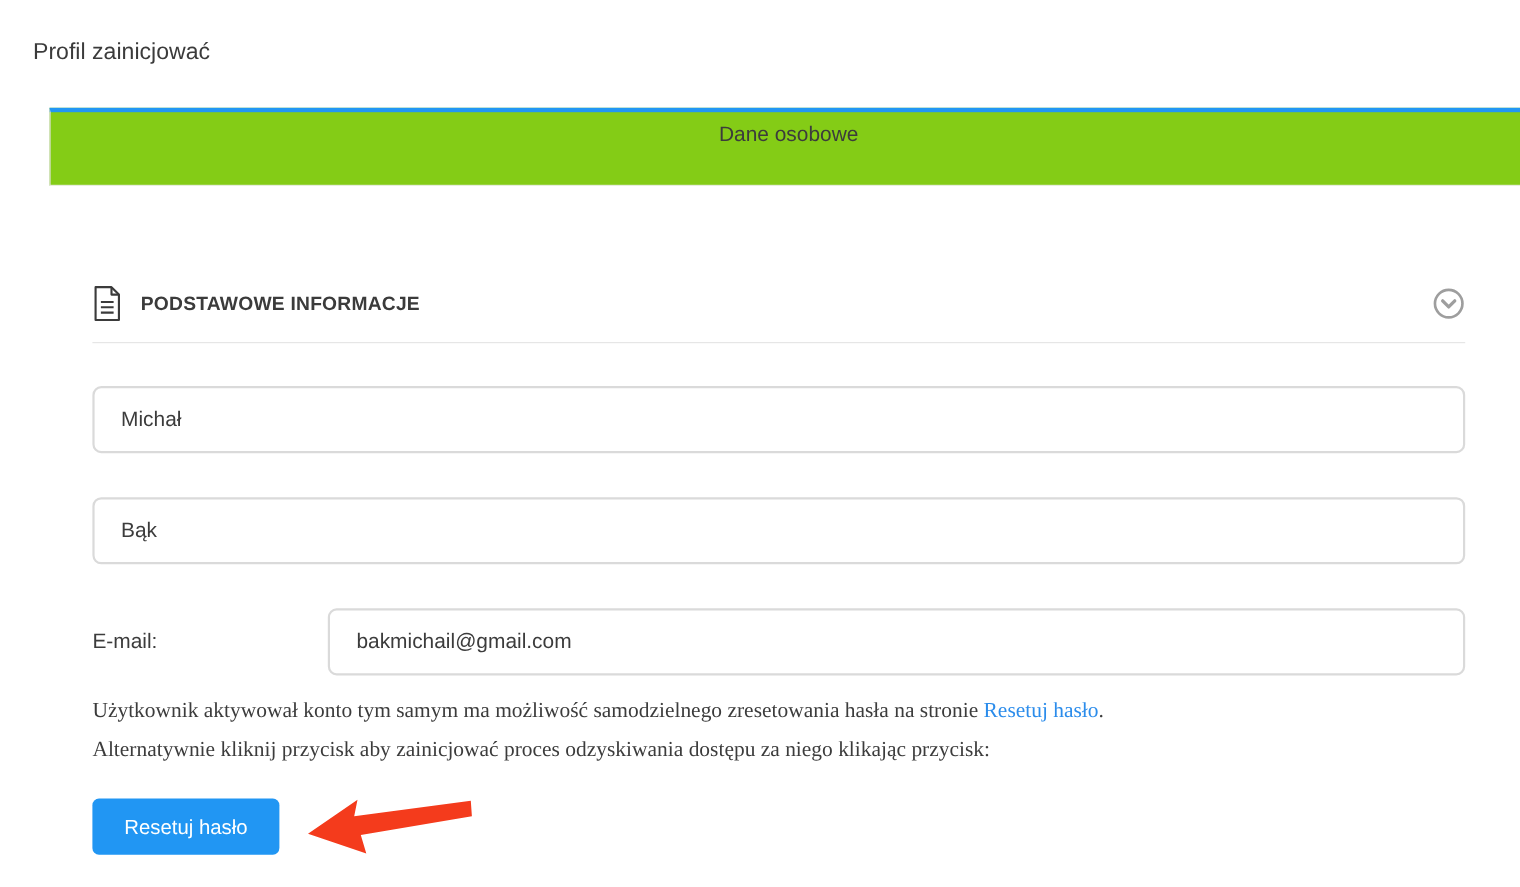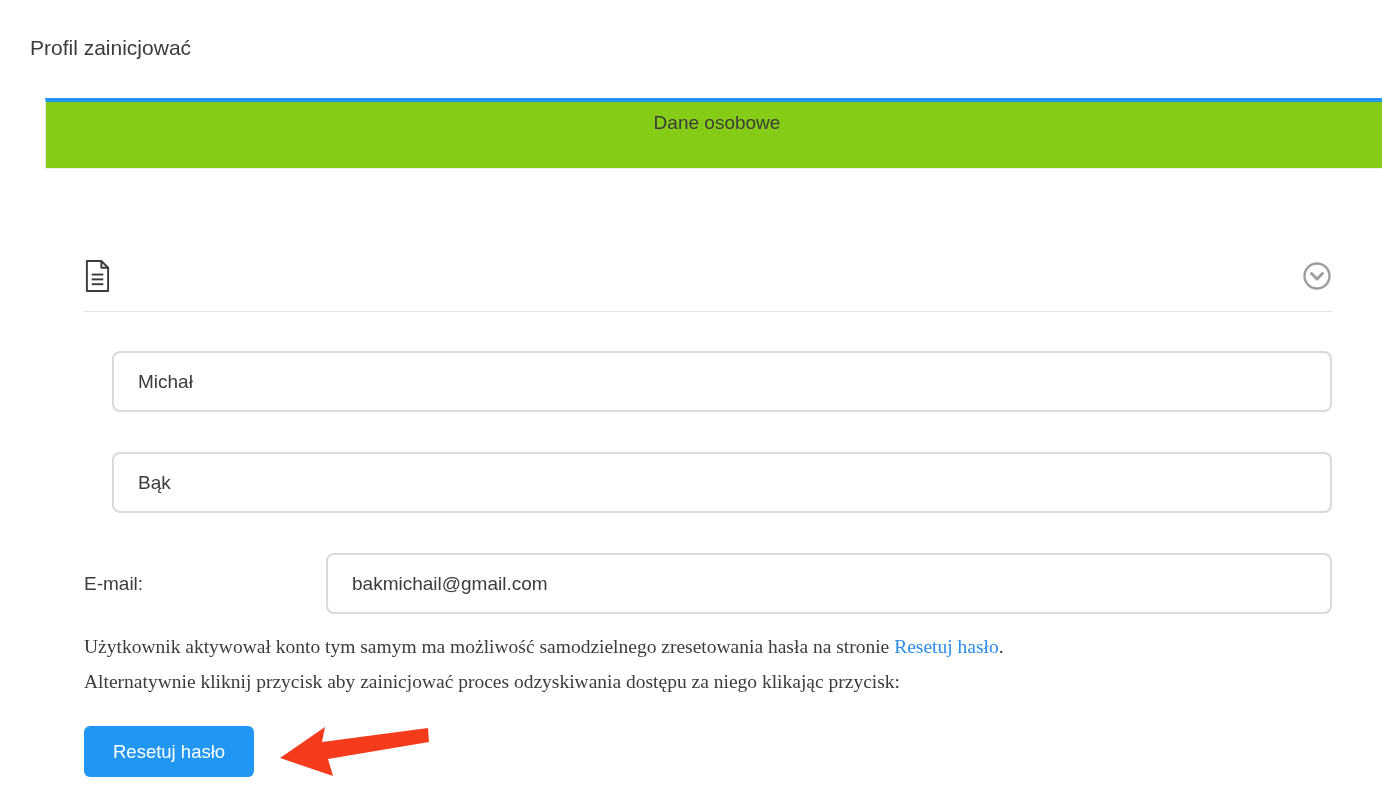--- a/index.html
+++ b/index.html
@@ -71,21 +71,20 @@
   }
   .field-input {
     flex: 1; height: 61px;
     border: 2px solid #dadada;
     border-radius: 8px;
     padding: 0 24px;
     font-size: 19px; color: #3c3c3c;
     font-family: inherit;
     background: #fff;
     outline: none;
-    margin-left: 28px;
   }
 
   .info-text {
     position: absolute; left: 84px; top: 629px;
     width: 1275px;
     font-size: 19.5px; line-height: 35px; color: #3c3c3c; font-family: Liberation Serif, serif;
   }
   .reset-link { color: #2b8ceb; text-decoration: none; cursor: pointer; }
 
   .reset-button {
@@ -115,20 +114,21 @@
 <div class="section-header">
   <span class="doc-icon">
     <svg viewBox="0 0 28 35" width="27" height="34" fill="none" stroke="#3b3b3b" stroke-width="2">
       <path d="M3 2 H18 L25 9 V33 H3 Z" stroke-linejoin="round"></path>
       <path d="M18 2 V9 H25" stroke-linejoin="round"></path>
       <line x1="8" y1="16" x2="20" y2="16"></line>
       <line x1="8" y1="21" x2="20" y2="21"></line>
       <line x1="8" y1="26" x2="20" y2="26"></line>
     </svg>
   </span>
+  <span class="section-title">PODSTAWOWE INFORMACJE</span>
   <button class="collapse-btn">
     <svg viewBox="0 0 30 30" width="30" height="30" fill="none" stroke="#9e9e9e">
       <circle cx="15" cy="15" r="12.5" stroke-width="2.4"></circle>
       <polyline points="9.5,12.5 15,18 20.5,12.5" stroke-width="3" stroke-linecap="round" stroke-linejoin="round"></polyline>
     </svg>
   </button>
 </div>
 
 <div class="divider"></div>
 

